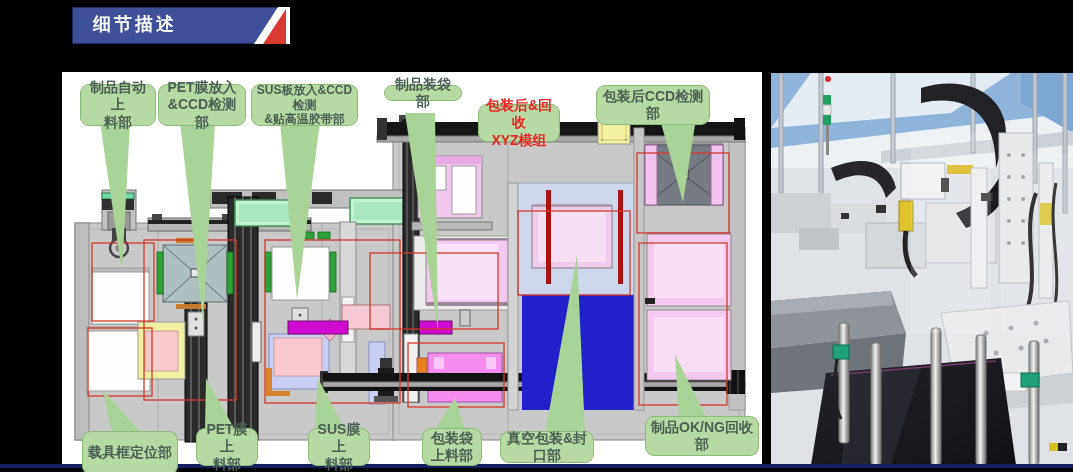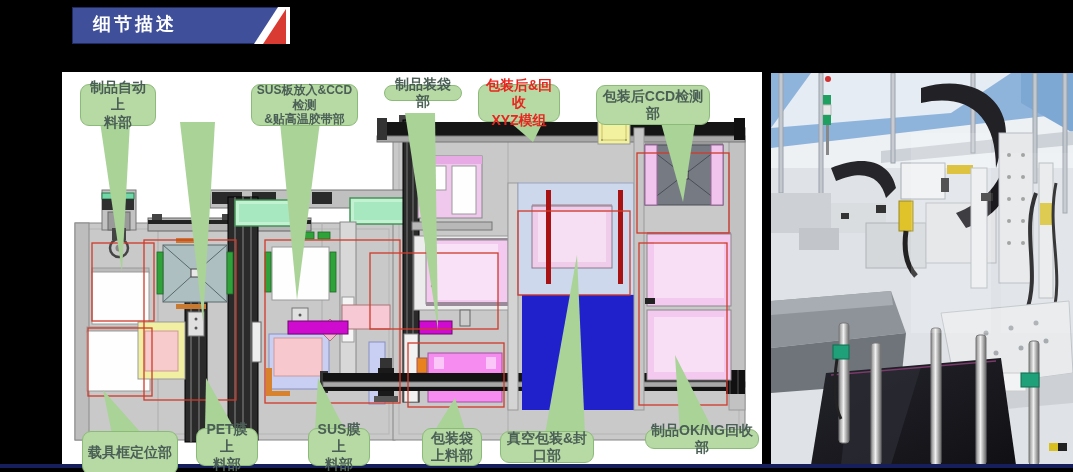--- a/index.html
+++ b/index.html
@@ -16,33 +16,33 @@
   #diagram-panel>svg{position:absolute;left:0;top:0;z-index:1;}
   #tails{position:absolute;left:0;top:0;z-index:2;pointer-events:none;}
   #photo-panel{position:absolute;left:771px;top:73px;width:302px;height:392px;background:#dfe3e7;overflow:hidden;}
   #bottombar{position:absolute;left:0;top:464px;width:1073px;height:4px;background:var(--navy-bar);}
   
   .bubble{position:absolute;z-index:3;background:var(--label-fill);
           border:1.5px solid var(--label-border);border-radius:9px;
           display:flex;align-items:center;justify-content:center;text-align:center;
           white-space:pre-line;font-weight:bold;font-size:14px;line-height:1.22;
           color:var(--label-text);padding:2px 4px;box-sizing:border-box;}
-  .bubble.red{color:var(--label-red-text);}
+  .bubble.red{color:var(--label-red-text);margin-top:20px;}
   .b1{left:18px;top:12px;width:76px;height:42px;}
   .b2{left:96px;top:12px;width:88px;height:42px;}
   .b3{left:189px;top:12px;width:107px;height:42px;font-size:12px;}
   .b4{left:322px;top:13px;width:78px;height:16px;}
   .b5{left:416px;top:12px;width:82px;height:38px;}
   .b6{left:534px;top:13px;width:114px;height:40px;}
   .b7{left:20px;top:359px;width:96px;height:44px;}
   .b8{left:134px;top:356px;width:62px;height:38px;text-align:center;}
   .b9{left:246px;top:356px;width:62px;height:38px;}
   .b10{left:360px;top:356px;width:60px;height:38px;}
   .b11{left:438px;top:359px;width:94px;height:32px;}
-  .b12{left:583px;top:357px;width:114px;height:20px;}
+  .b12{left:583px;top:344px;width:114px;height:40px;}
   
   .redbox{fill:none;stroke:var(--accent-red);stroke-width:1.3px;}
   .plate{fill:#fefefe;stroke:#9a9a9a;}
   .grn{fill:#2fa33a;stroke:#1a6a22;stroke-width:.8px;}
   .mint{fill:#c2f2d2;stroke:#3f8f52;stroke-width:1.4px;}
   .pinkTray{fill:#f3c9ef;stroke:#8a8a8a;}
   .tail{fill:var(--tail-fill);}
 </style>
 </head>
 <body>
@@ -264,20 +264,22 @@
       <polygon class="tail" points="50,362 80,362 41,318"></polygon>
       <polygon class="tail" points="143,358 173,358 144,306"></polygon>
       <polygon class="tail" points="253,358 283,358 256,306"></polygon>
       <polygon class="tail" points="373,358 403,358 393,326"></polygon>
       <polygon class="tail" points="483,362 523,362 515,183"></polygon>
       <polygon class="tail" points="618,362 653,362 613,283"></polygon>
     </svg>
 
     <div class="bubble b1">制品自动上
 料部</div>
+    <div class="bubble b2">PET膜放入
+&amp;CCD检测部</div>
     <div class="bubble b3">SUS板放入&amp;CCD检测
 &amp;贴高温胶带部</div>
     <div class="bubble b4">制品装袋部</div>
     <div class="bubble b5 red">包装后&amp;回收
 XYZ模组</div>
     <div class="bubble b6">包装后CCD检测部</div>
     <div class="bubble b7">载具框定位部</div>
     <div class="bubble b8">PET膜上
 料部</div>
     <div class="bubble b9">SUS膜上

